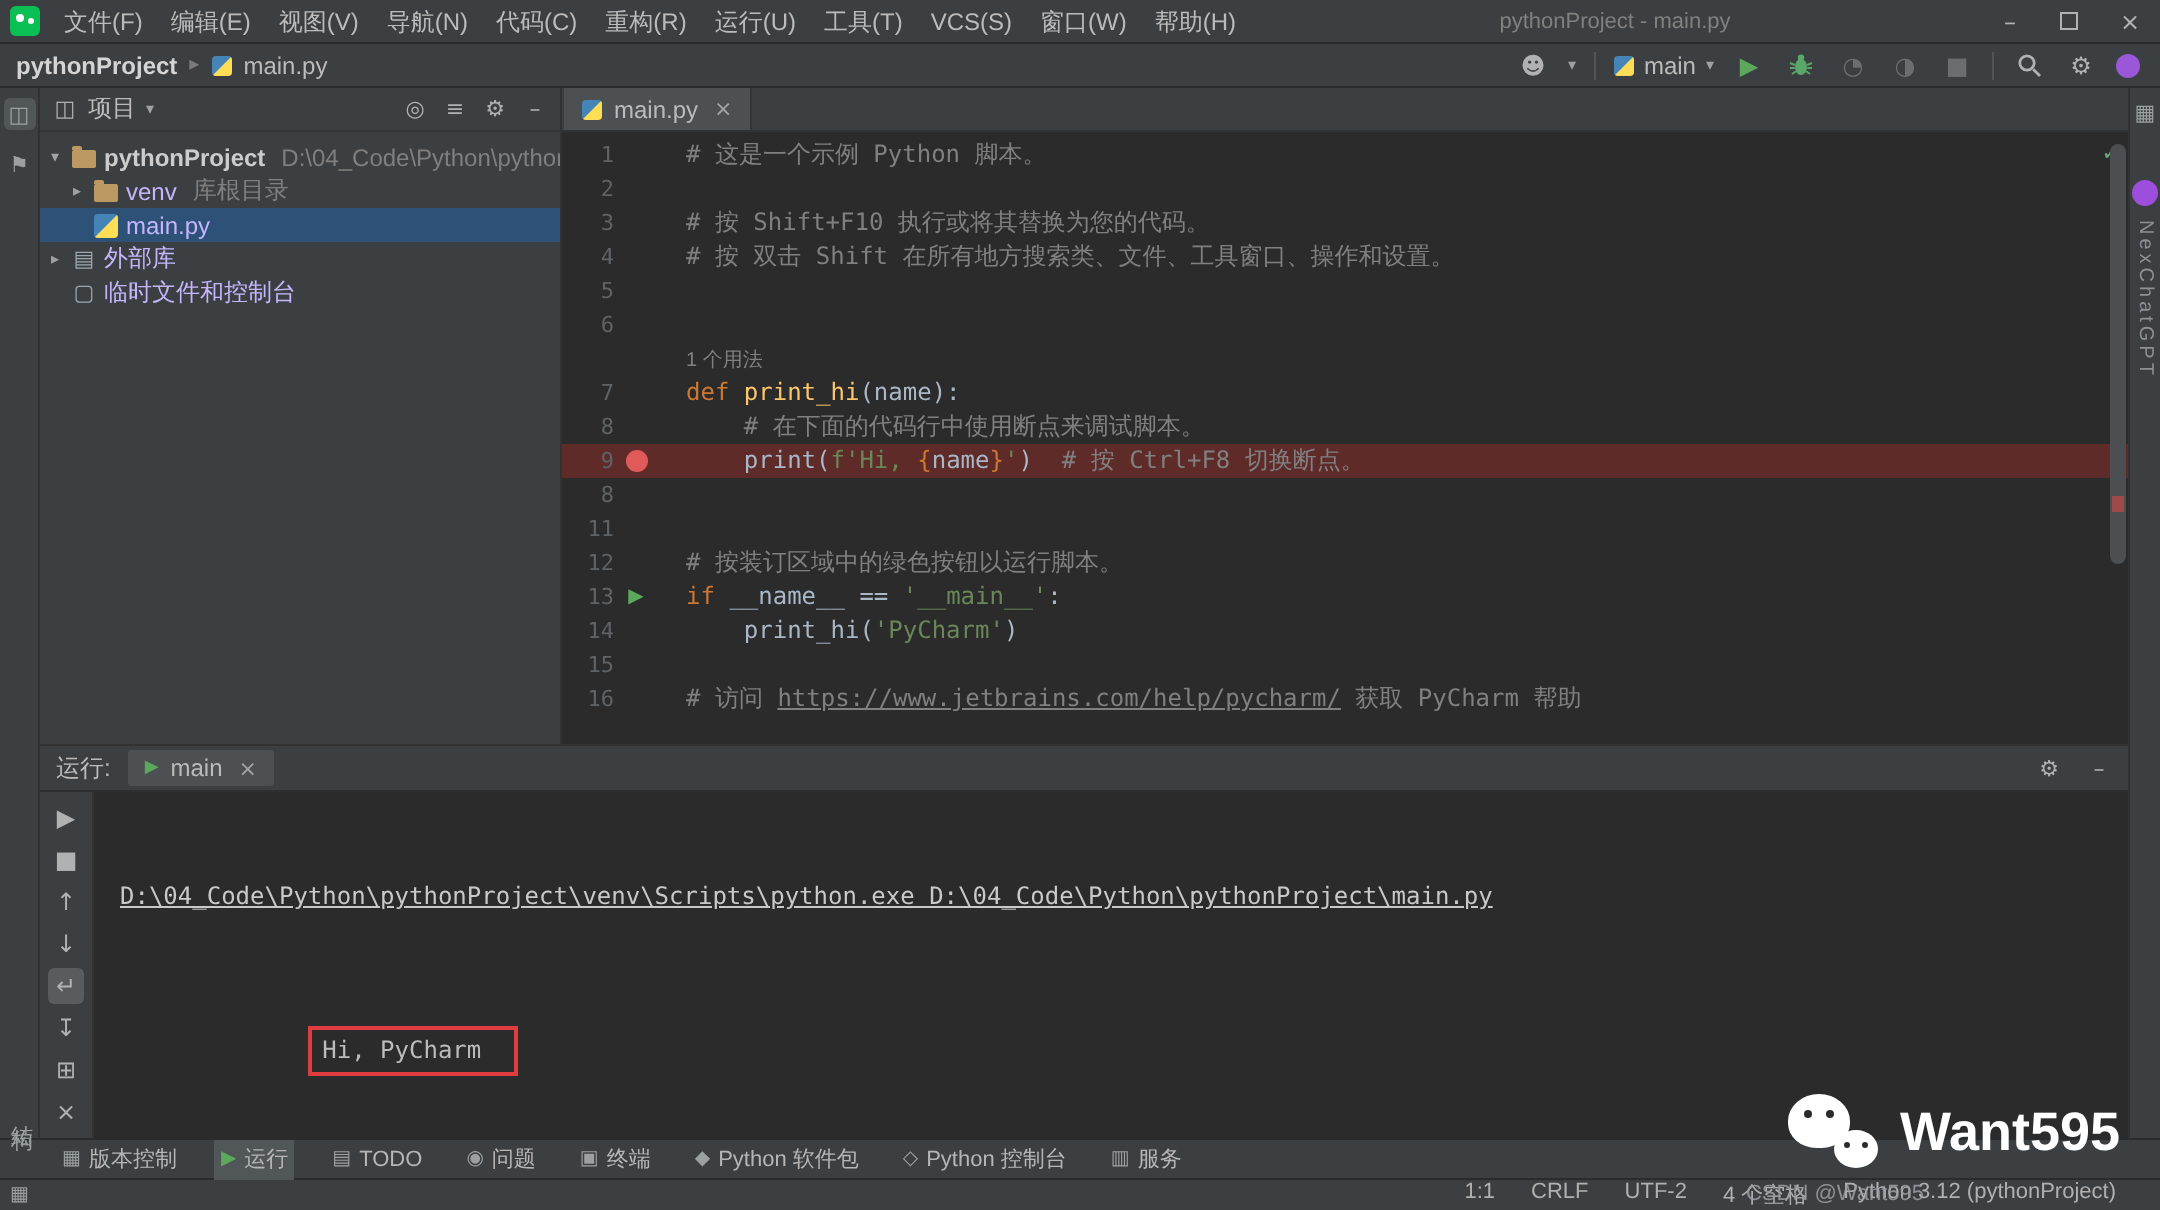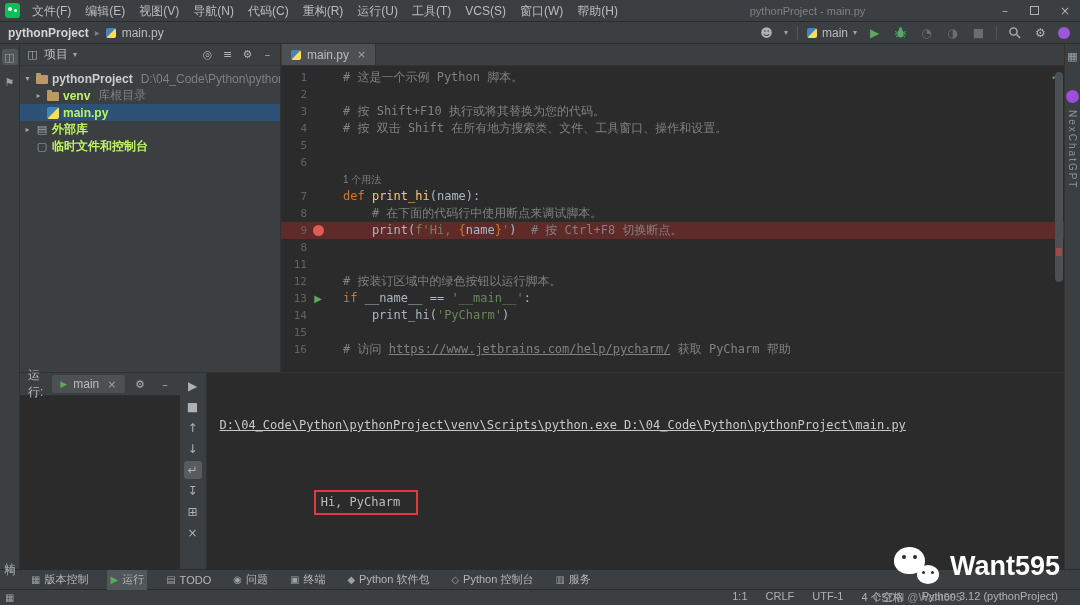--- a/index.html
+++ b/index.html
@@ -48,21 +48,21 @@
   
   .project-panel{width:261px;background:#3c3f41;border-right:1px solid #323232;display:flex;flex-direction:column;}
   .panel-header{height:22px;display:flex;align-items:center;gap:5px;padding:0 6px;border-bottom:1px solid #333637;}
   .ph-actions{margin-left:auto;display:flex;gap:7px;}
   .ph-ico{color:#afb1b3;font-size:11px;width:13px;text-align:center;}
   .tree{padding-top:4px;white-space:nowrap;overflow:hidden;}
   .tree-row{height:17px;display:flex;align-items:center;gap:4px;padding-left:3px;}
   .tree-row.lvl1{padding-left:14px;}
   .tree-row.lvl2{padding-left:27px;}
   .tree-row.selected{background:#2d5177;}
-  .tw{color:#bef264;font-weight:bold;} .tw-b{font-weight:bold;color:#cccccc;}
+  .tw{color:#c4b5fd;} .tw-b{font-weight:bold;color:#cccccc;}
   .hint{color:#7f7f7f;margin-left:4px;}
   .arrow{width:9px;flex:0 0 9px;color:#9da2a6;font-size:8px;text-align:center;}
   .ico-folder{width:12px;height:9px;background:#bc9862;border-radius:1px;position:relative;flex:0 0 12px;margin-top:2px;}
   .ico-folder::before{content:"";position:absolute;top:-2px;left:0;width:5px;height:2px;background:#bc9862;border-radius:1px 1px 0 0;}
   .tree-glyph{color:#9aa7b0;font-size:11px;width:12px;text-align:center;flex:0 0 12px;}
 
   
   .editor-col{flex:1;display:flex;flex-direction:column;min-width:0;}
   .tab-bar{height:22px;background:#3c3f41;border-bottom:1px solid #323232;display:flex;align-items:stretch;padding-left:1px;}
   .etab{display:flex;align-items:center;gap:6px;padding:0 9px;background:#4c5052;border-right:1px solid #333637;}
@@ -78,21 +78,21 @@
   .code{padding-left:8px;color:#a9b7c6;}
   .inlay{font-family:"Liberation Sans","DejaVu Sans",sans-serif;font-size:10px;color:#808080;margin-top:32px;}
   .tk-c{color:#808080;} .tk-cu{color:#808080;text-decoration:underline;}
   .tk-k{color:#cc7832;} .tk-f{color:#ffc66b;} .tk-s{color:#6a8759;}
   .tk-p{color:#a9b7c6;} .tk-b{color:#cc7832;}
   .editor .check{position:absolute;top:2px;right:4px;color:#6aab73;font-size:11px;font-weight:bold;font-family:"DejaVu Sans",sans-serif;}
   .scroll-thumb{position:absolute;top:6px;right:1px;width:8px;height:210px;background:#4c4f51;border-radius:4px;}
   .err-mark{position:absolute;top:182px;right:2px;width:6px;height:8px;background:#9e4a4a;}
 
   
-  .run-panel{height:197px;border-top:1px solid #323232;display:flex;flex-direction:row;background:#2b2b2b;}
+  .run-panel{height:197px;border-top:1px solid #323232;display:flex;flex-direction:column;background:#2b2b2b;}
   .run-header{height:23px;background:#3c3f41;border-bottom:1px solid #2d2f30;display:flex;align-items:center;gap:9px;padding:0 8px;flex:0 0 23px;}
   .run-tab{display:flex;align-items:center;gap:6px;background:#4c5052;padding:2px 8px;border-radius:2px;}
   .rh-actions{margin-left:auto;display:flex;gap:12px;}
   .run-body{flex:1;display:flex;min-height:0;}
   .run-toolbar{width:27px;background:#3c3f41;border-right:1px solid #323232;display:flex;flex-direction:column;align-items:center;padding-top:4px;gap:3px;}
   .rt-ico{width:18px;height:18px;display:flex;align-items:center;justify-content:center;color:#afb1b3;font-size:12px;border-radius:3px;}
   .rt-ico.active{background:#585c5e;}
   .console{flex:1;font-family:"DejaVu Sans Mono","Liberation Mono",monospace;font-size:12px;color:#bcbcbc;padding:7px 0 0 13px;line-height:18px;white-space:pre;}
   .console .cmd{text-decoration:underline;color:#c9c9c9;}
   .annotation-box{display:inline-block;border:2px solid #e03b3f;padding:1px 16px 2px 5px;margin:2px 0 1px -7px;}
@@ -352,21 +352,21 @@
       <span class="t-ico glyph">▥</span>
       <span>服务</span>
     </div>
   </div>
 
   <div class="statusbar">
     <span class="sb-corner glyph">▦</span>
     <div class="sb-right">
       <span>1:1</span>
       <span>CRLF</span>
-      <span>UTF-1</span>
+      <span>UTF-2</span>
       <span>4 个空格</span>
       <span>Python 3.12 (pythonProject)</span>
     </div>
   </div>
 
   <div class="wm-wechat">
     <span class="wc-logo">
       <span class="wc-big"></span>
         <span class="wc-small"></span>
     </span>

